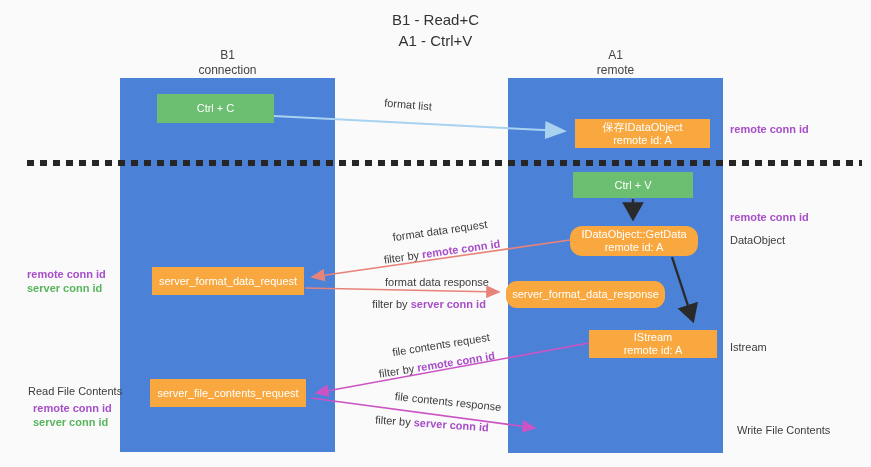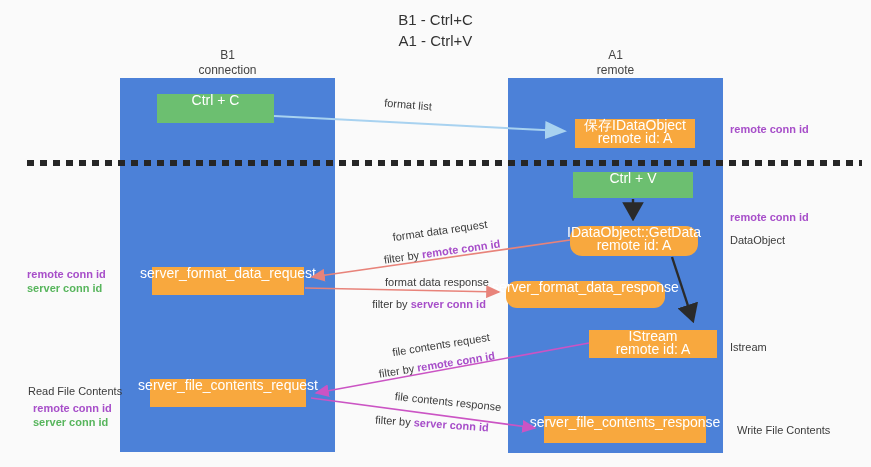--- a/index.html
+++ b/index.html
@@ -21,27 +21,27 @@
   .col-header.left { left: 120px; }
   .col-header.right { left: 508px; }
   .column { background: var(--column-blue); }
   .column.left { left: 120px; top: 78px; width: 215px; height: 374px; }
   .column.right { left: 508px; top: 78px; width: 215px; height: 375px; }
   .dashed-line {
     left: 27px; top: 160px; width: 835px; height: 6px;
     background: repeating-linear-gradient(90deg, var(--dashed-line) 0 7px, transparent 7px 13px);
   }
   .box {
-    display: flex; flex-direction: column; justify-content: flex-start; align-items: center;
-    color: #fff; font-size: 14px; line-height: 13px; text-align: center;
+    display: flex; flex-direction: column; justify-content: center; align-items: center;
+    color: #fff; font-size: 11px; line-height: 13px; text-align: center;
   }
   .box.orange { background: var(--box-orange); }
   .box.green  { background: var(--box-green); }
   .b-ctrl-c    { left: 157px; top:  94px; width: 117px; height: 29px; }
-  .b-save      { left: 575px; top: 119px; width: 120px; height: 29px; }
+  .b-save      { left: 575px; top: 119px; width: 135px; height: 29px; }
   .b-ctrl-v    { left: 573px; top: 172px; width: 120px; height: 26px; }
   .b-getdata   { left: 570px; top: 226px; width: 128px; height: 30px; border-radius: 12px; }
   .b-fmt-resp  { left: 506px; top: 281px; width: 159px; height: 27px; border-radius: 11px; }
   .b-istream   { left: 589px; top: 330px; width: 128px; height: 28px; }
   .b-file-resp { left: 544px; top: 416px; width: 162px; height: 27px; }
   .b-fmt-req   { left: 152px; top: 267px; width: 152px; height: 28px; }
   .b-file-req  { left: 150px; top: 379px; width: 156px; height: 28px; }
   .side-lbl { font-size: 11px; line-height: 13px; color: #3b3b3b; white-space: nowrap; }
   .side-lbl.purple { color: var(--text-purple); font-weight: bold; }
   .side-lbl.green  { color: var(--text-green);  font-weight: bold; }
@@ -69,21 +69,21 @@
   .al-8 { left: 448px; top: 402px; transform: translate(-50%,-50%) rotate(6deg); }
   .al-9 { left: 432px; top: 424px; transform: translate(-50%,-50%) rotate(4deg); }
   svg.arrows { left: 0; top: 0; pointer-events: none; }
 </style>
 </head>
 <body>
 
 <div class="canvas">
 
   <div class="abs title">
-    <div>B1 - Ctrl+C</div>
+    <div>B1 - Read+C</div>
     <div>A1 - Ctrl+V</div>
   </div>
 
   <div class="abs col-header left">
     <div>B1</div>
     <div>connection</div>
   </div>
   <div class="abs col-header right">
     <div>A1</div>
     <div>remote</div>
@@ -113,23 +113,20 @@
   </div>
   <div class="abs box orange b-fmt-resp">
     <div>server_format_data_response</div>
   </div>
   <div class="abs box orange b-istream">
     <div>IStream</div>
     <div>remote id: A</div>
   </div>
   <div class="abs box orange b-file-req">
     <div>server_file_contents_request</div>
-  </div>
-  <div class="abs box orange b-file-resp">
-    <div>server_file_contents_response</div>
   </div>
 
   <svg class="abs arrows" width="871" height="467" viewBox="0 0 871 467">
     <defs>
       <marker id="ah-blue" markerWidth="11" markerHeight="9" refX="9" refY="4.5" orient="auto">
         <path d="M0,0 L11,4.5 L0,9 z" style="fill:var(--arrow-light-blue)"></path>
       </marker>
       <marker id="ah-salmon" markerWidth="9" markerHeight="8" refX="8" refY="4" orient="auto">
         <path d="M0,0 L9,4 L0,8 z" style="fill:var(--arrow-salmon)"></path>
       </marker>

